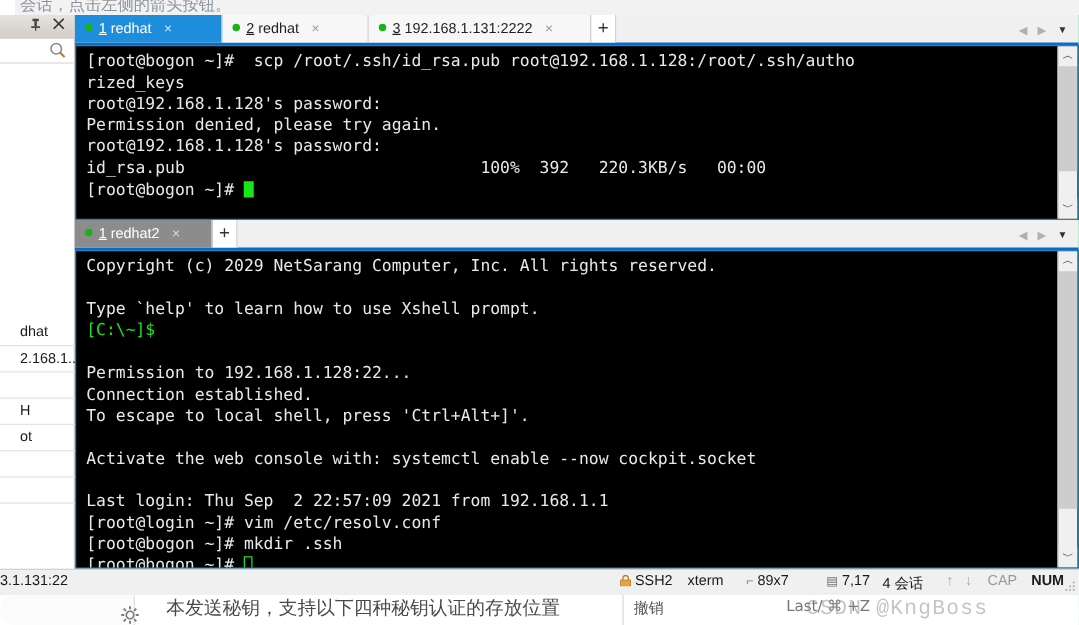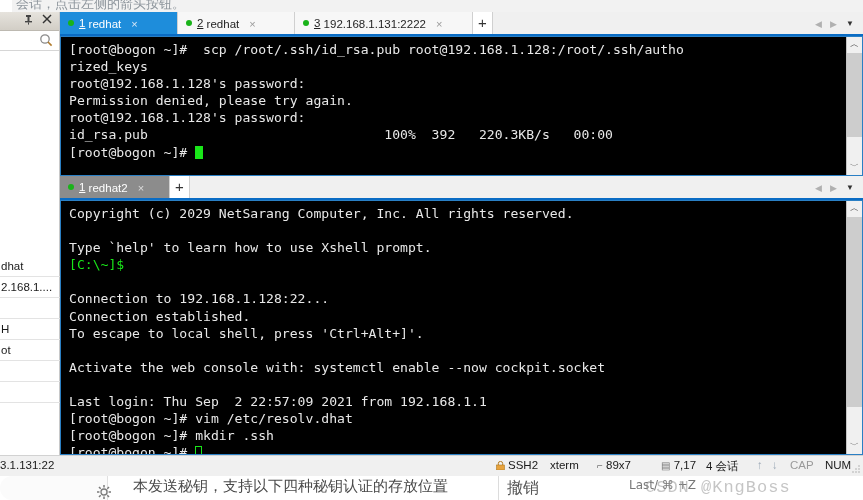--- a/index.html
+++ b/index.html
@@ -83,21 +83,21 @@
   .lp-rows {
     position: absolute;
     left: 0;
     top: 244px;
     width: 60px;
   }
   .lp-row {
     height: 21px;
     line-height: 21px;
     border-bottom: 1px solid #e3e3e3;
-    padding-left: 1px;
+    padding-left: 16px;
     font-size: 11.5px;
     color: #1a1a1a;
     white-space: nowrap;
     overflow: hidden;
     box-sizing: border-box;
     font-family: "Liberation Sans", sans-serif;
   }
 
   
   .xshell {
@@ -341,21 +341,21 @@
     position: absolute;
     left: 498px; top: 0;
     width: 365px; height: 24px;
     background: #ffffff;
     border-left: 1px solid #dcdcdc;
     box-sizing: border-box;
   }
   .ba-undo {
     position: absolute;
     left: 8px; top: 2px;
-    font-size: 16px;
+    font-size: 12px;
     color: #555;
     font-family: "DejaVu Sans", sans-serif;
   }
   .ba-shortcut {
     position: absolute;
     left: 130px; top: 2px;
     font-size: 12px;
     color: #777;
     font-family: "DejaVu Sans", sans-serif;
   }
@@ -452,28 +452,28 @@
       <span>◀</span><span>▶</span><span class="drop">▼</span>
     </div>
   </div>
 
   <div class="pane pane-bottom">
     <div class="term"><span>Copyright (c) 2029 NetSarang Computer, Inc. All rights reserved.</span>
 <span></span>
 <span>Type `help' to learn how to use Xshell prompt.</span>
 <span class="green">[C:\~]$</span>
 <span></span>
-<span>Connection to 192.168.1.128:22...</span>
+<span>Permission to 192.168.1.128:22...</span>
 <span>Connection established.</span>
 <span>To escape to local shell, press 'Ctrl+Alt+]'.</span>
 <span></span>
 <span>Activate the web console with: systemctl enable --now cockpit.socket</span>
 <span></span>
 <span>Last login: Thu Sep  2 22:57:09 2021 from 192.168.1.1</span>
-<span>[root@bogon ~]# vim /etc/resolv.dhat</span>
+<span>[root@login ~]# vim /etc/resolv.conf</span>
 <span>[root@bogon ~]# mkdir .ssh</span>
 <span>[root@bogon ~]# </span><span class="cursor-hollow"></span></div>
     <div class="vsb">
       <div class="vsb-arrow">︿</div>
       <div class="vsb-thumb" style="top:16px;height:190px;"></div>
       <div class="vsb-arrow bottom">﹀</div>
     </div>
   </div>
 </div>
 
@@ -500,21 +500,21 @@
     <span style="color:#777;font-size:10px;">▤</span>
     <span>7,17</span>
   </div>
 
   <div class="sb-seg" style="left:706px;">4 会话</div>
 
   <div class="sb-seg" style="left:757px;color:#9aa7b5;">↑</div>
   <div class="sb-seg" style="left:772px;color:#9aa7b5;">↓</div>
 
   <div class="sb-seg sb-dim" style="left:790px;">CAP</div>
-  <div class="sb-seg" style="left:825px;font-weight:normal;">NUM</div>
+  <div class="sb-seg" style="left:825px;font-weight:bold;">NUM</div>
 
   <span class="grip">
     <svg width="10" height="10" viewBox="0 0 10 10">
         <circle cx="8" cy="2" r="0.8" fill="#aaa"></circle>
         <circle cx="5" cy="5" r="0.8" fill="#aaa"></circle>
         <circle cx="8" cy="5" r="0.8" fill="#aaa"></circle>
         <circle cx="2" cy="8" r="0.8" fill="#aaa"></circle>
         <circle cx="5" cy="8" r="0.8" fill="#aaa"></circle>
         <circle cx="8" cy="8" r="0.8" fill="#aaa"></circle>
       </svg>

